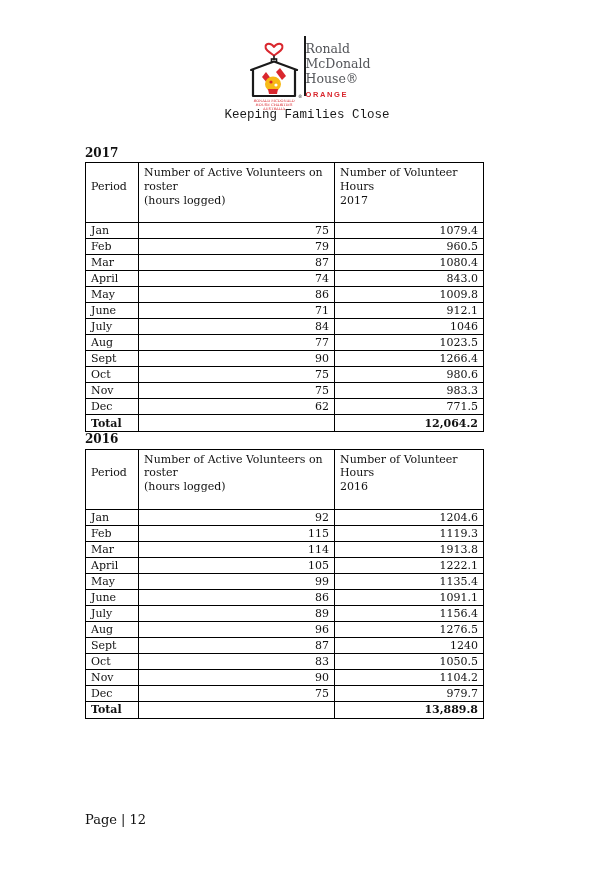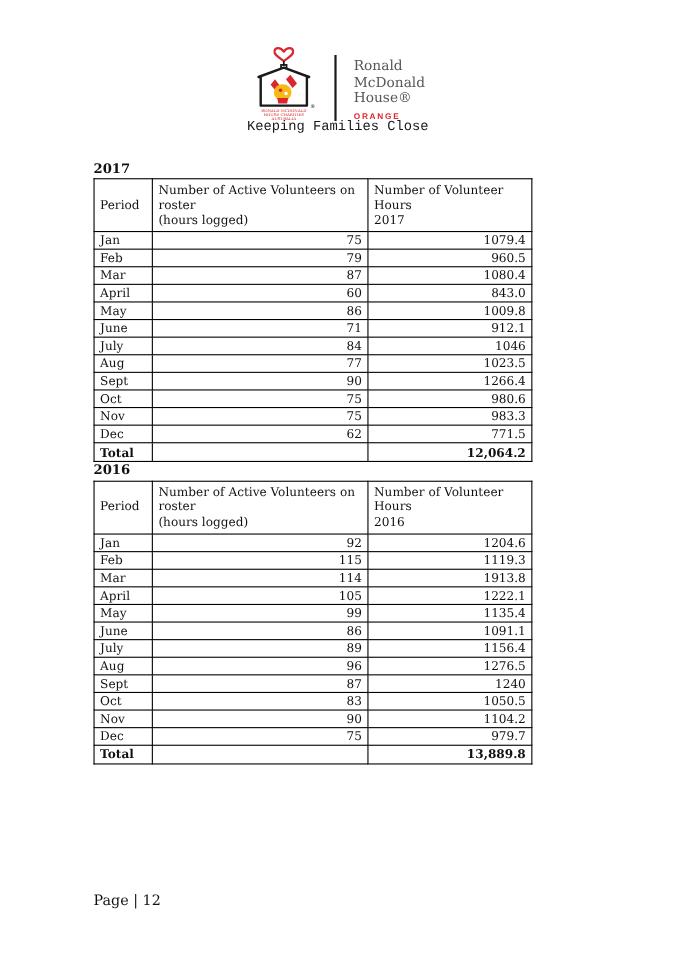--- a/index.html
+++ b/index.html
@@ -8,21 +8,21 @@
     position:relative;
     width:614px; height:869px;
     background:#ffffff;
     font-family:"DejaVu Serif", serif;
     color:#111111;
     overflow:hidden;
   }
   
   .logo-block {
     position:absolute; top:34px; left:0; width:100%;
-    display:flex; justify-content:center; align-items:flex-end; gap:16px;
+    display:flex; justify-content:center; align-items:flex-start; gap:0;
   }
   .logo-house { width:60px; display:block; }
   .logo-divider { width:2px; height:60px; background:#1a1a1a; margin-top:2px; }
   .logo-text { padding-top:8px; }
   .brand-line {
     display:block;
     font-family:"DejaVu Serif", serif;
     font-size:12.5px; line-height:1.18;
     color:#54565a; font-weight:500;
   }
@@ -53,21 +53,21 @@
   table.data-table col.c2 { width:149px; }
   table.data-table th, table.data-table td {
     border:1px solid #000;
     padding:1px 5px;
     font-weight:normal;
     vertical-align:middle;
     overflow:hidden; white-space:nowrap;
   }
   table.data-table th {
     text-align:left; height:33px; white-space:normal; line-height:1.25;
-    padding-top:3px; padding-bottom:3px;
+    padding-top:3px; padding-bottom:15px;
   }
   table.data-table td { height:15px; }
   td.num { text-align:right; }
   tr.total-row td { font-weight:bold; height:17px; }
   .hdr-line { display:block; }
   
   .page-footer {
     position:absolute; left:85px; top:812px;
     font-size:13px; color:#111;
     font-family:"DejaVu Serif", serif;
@@ -147,21 +147,21 @@
             <td class="num">79</td>
             <td class="num">960.5</td>
           </tr>
           <tr>
             <td>Mar</td>
             <td class="num">87</td>
             <td class="num">1080.4</td>
           </tr>
           <tr>
             <td>April</td>
-            <td class="num">60</td>
+            <td class="num">74</td>
             <td class="num">843.0</td>
           </tr>
           <tr>
             <td>May</td>
             <td class="num">86</td>
             <td class="num">1009.8</td>
           </tr>
           <tr>
             <td>June</td>
             <td class="num">71</td>

